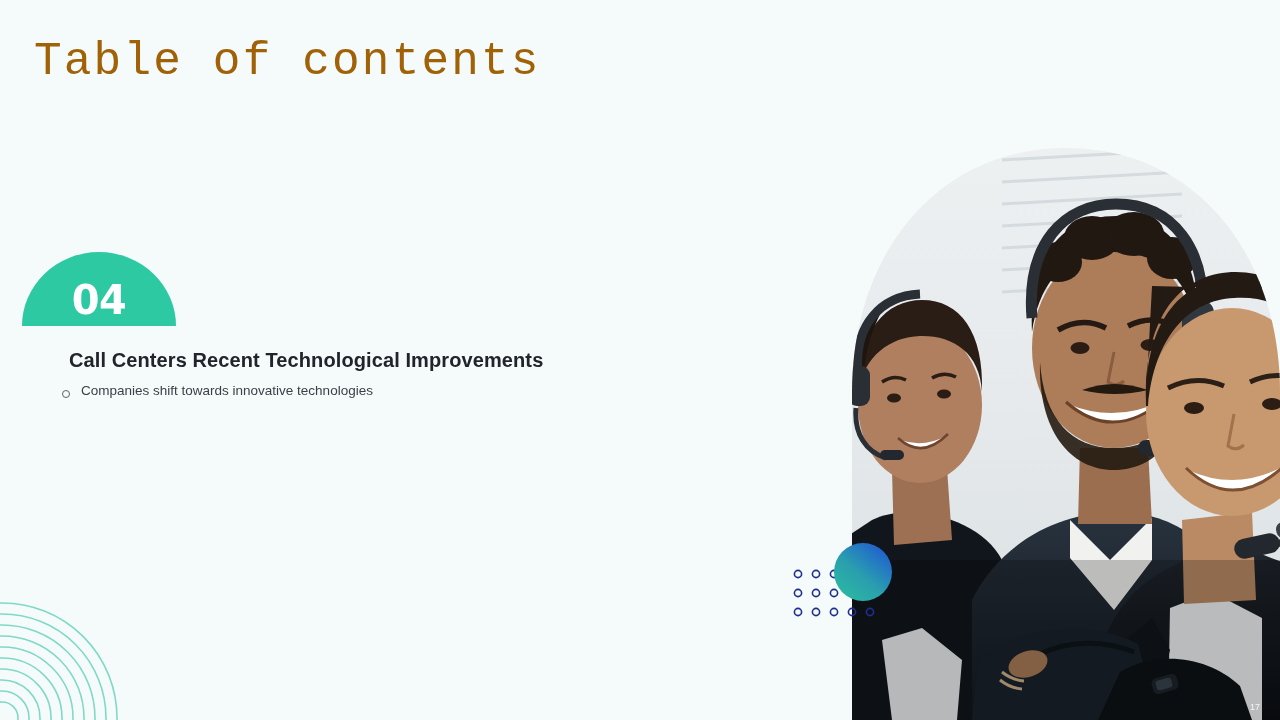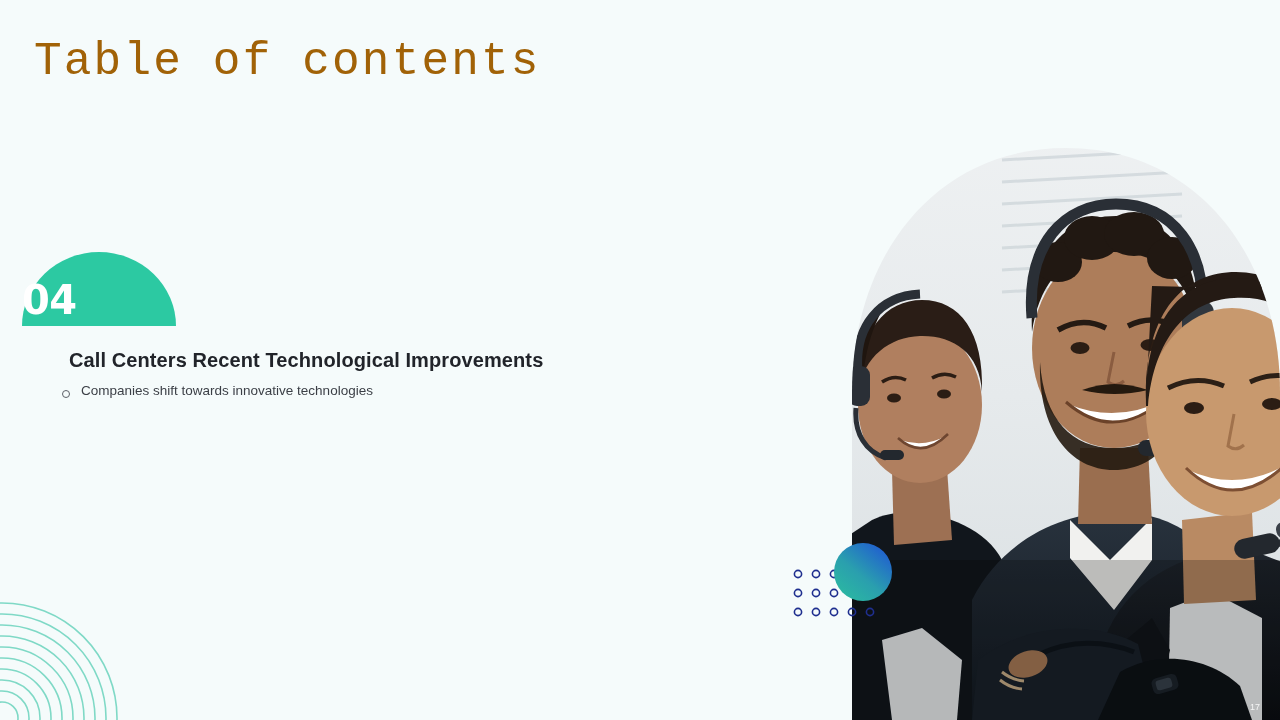--- a/index.html
+++ b/index.html
@@ -52,20 +52,21 @@
     border-top-left-radius: 154px 148px;
     border-top-right-radius: 154px 148px;
     border-bottom-left-radius: 0;
     border-bottom-right-radius: 0;
   }
   #badge-number {
     position: absolute;
     left: 0;
     right: 0;
     bottom: 6px;
+    text-align: center;
     color: #ffffff;
     font-family: "DejaVu Sans", sans-serif;
     font-size: 40px;
     font-weight: bold;
     letter-spacing: -0.5px;
     line-height: 1;
   }
 
   
   #entry {

